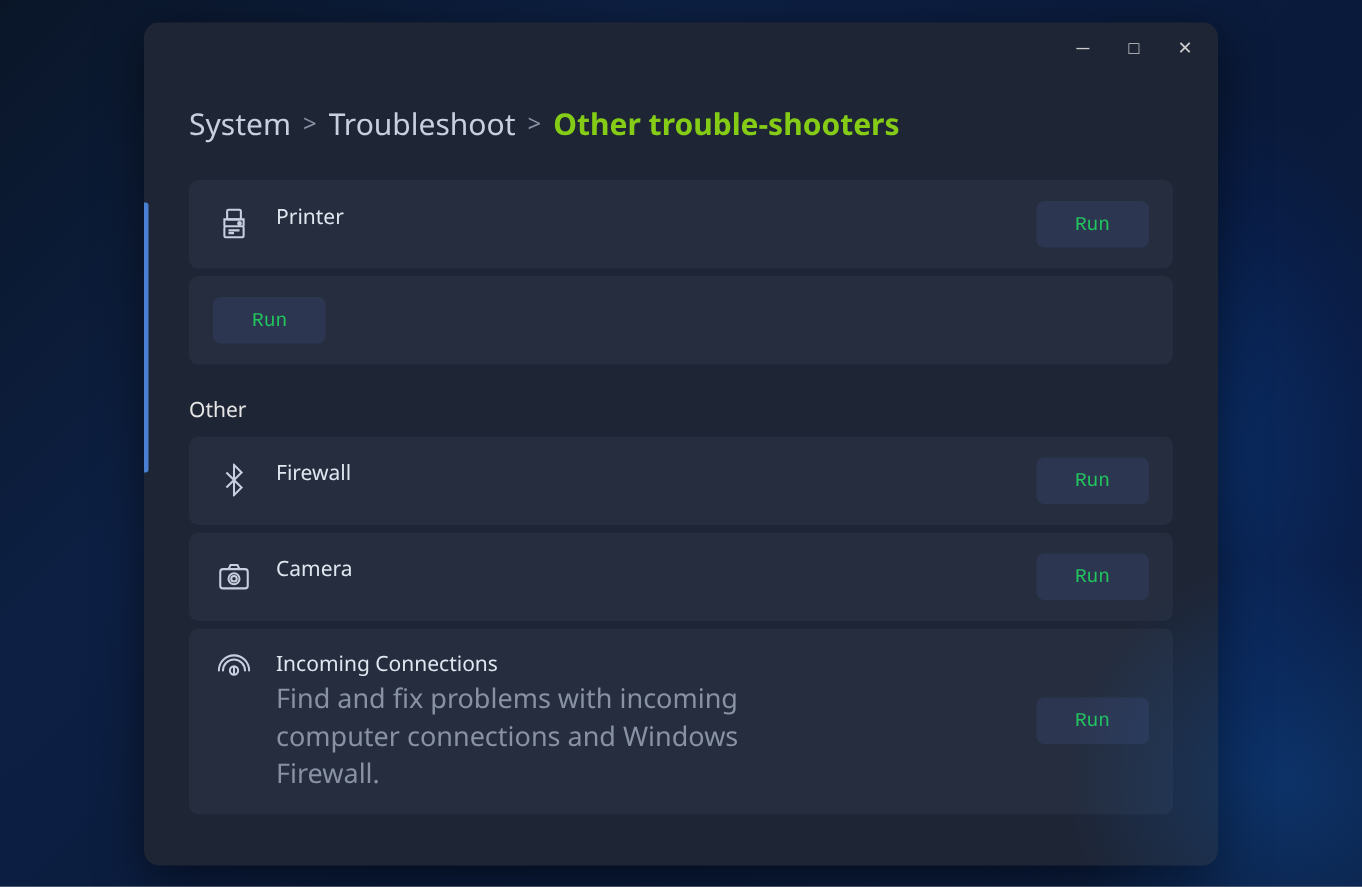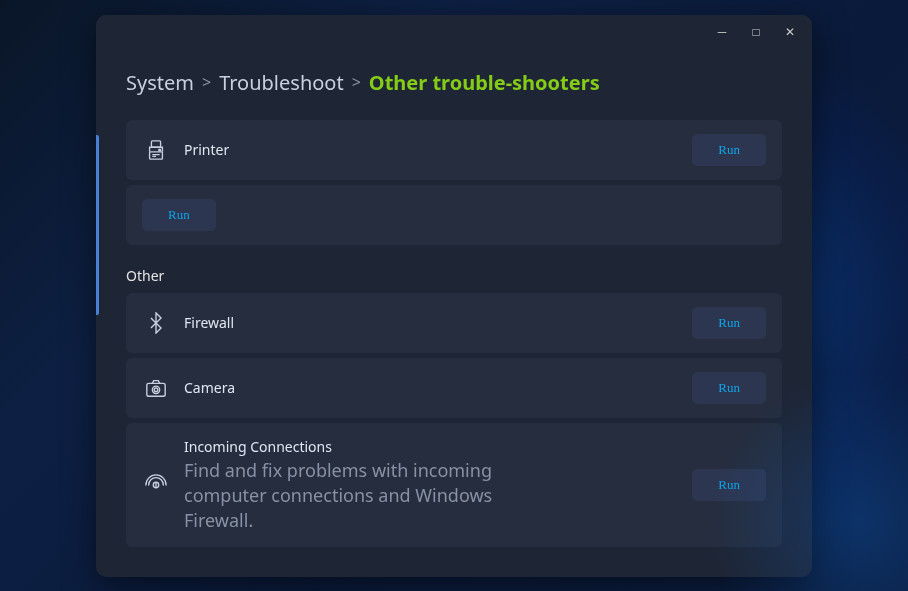--- a/index.html
+++ b/index.html
@@ -135,21 +135,21 @@
       border-radius: 6px;
       padding: 14px 16px;
       display: flex;
       align-items: center;
       justify-content: space-between;
       margin-bottom: 3px;
     }
 
     .list-item-left {
       display: flex;
-      align-items: center;
+      align-items: flex-start;
       gap: 14px;
       flex: 1;
     }
 
     .item-icon {
       width: 28px;
       height: 28px;
       display: flex;
       align-items: center;
       justify-content: center;
@@ -180,26 +180,26 @@
     .item-desc {
       font-size: 18px;
       color: #8892a4;
       line-height: 1.4;
       max-width: 380px;
     }
 
     .run-btn {
       background: #2d3650;
       border: none;
-      color: #0ea5e9;
+      color: #22c55e;
       padding: 8px 26px;
       border-radius: 5px;
       cursor: pointer;
       font-size: 13px;
-      font-family: Liberation Serif, serif;
+      font-family: Liberation Mono, monospace;
       flex-shrink: 0;
       transition: background 0.15s;
     }
 
     
     .content::-webkit-scrollbar {
       width: 6px;
     }
     .content::-webkit-scrollbar-track {
       background: transparent;

